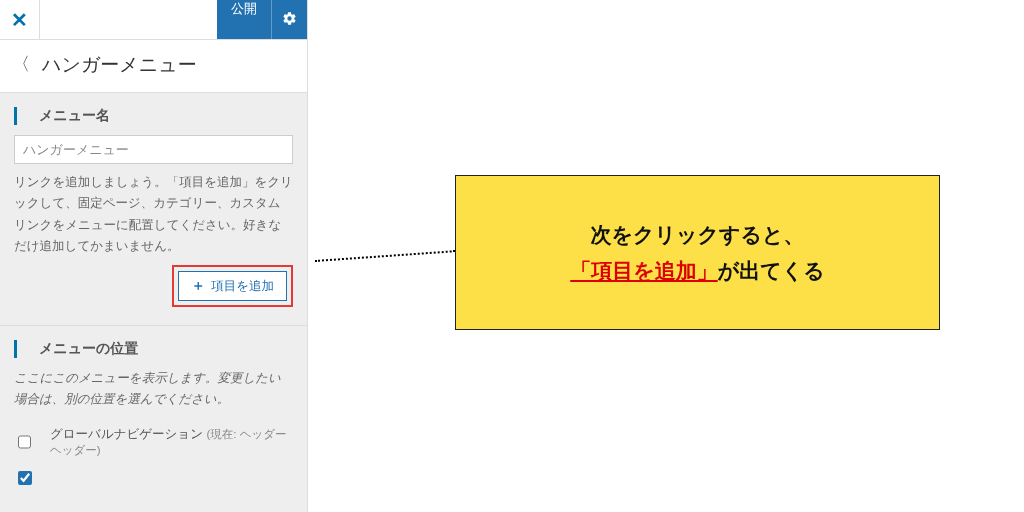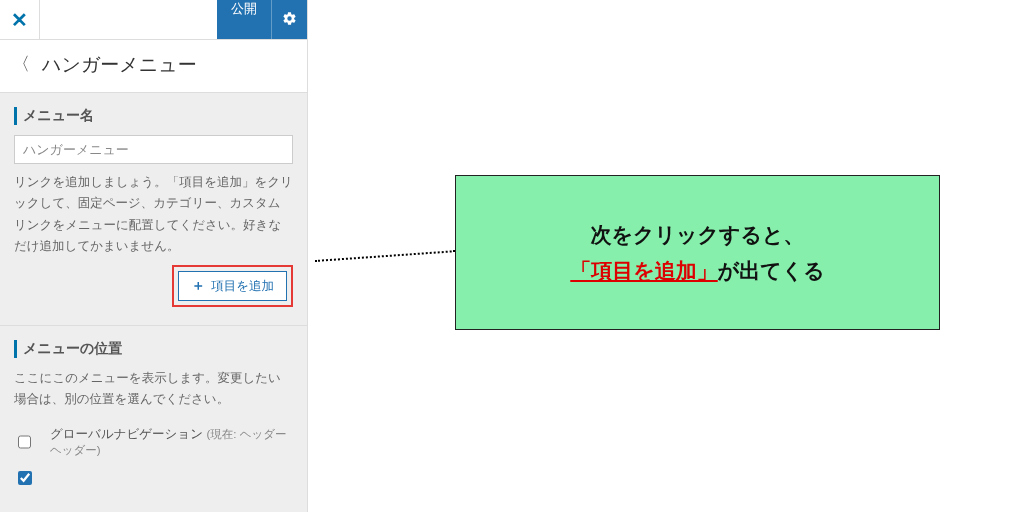--- a/index.html
+++ b/index.html
@@ -84,21 +84,21 @@
   .header h2 { margin: 2px 0 0; font-size: 19px; font-weight: 400; color: #333; }
 
   .section {
     padding: 14px 14px 0;
   }
   .section-title {
     font-size: 14px;
     color: #555;
     font-weight: 600;
     border-left: 3px solid #0073aa;
-    padding-left: 6px;
+    padding-left: 22px;
     margin-bottom: 10px;
   }
   .name-input {
     width: 100%;
     padding: 6px 8px;
     font-size: 13px;
     color: #888;
     border: 1px solid #ccc;
     background: #fff;
   }
@@ -132,20 +132,21 @@
   .add-btn .plus { font-weight: bold; font-size: 14px; }
 
   .divider { border-top: 1px solid #ddd; margin: 18px 0 0; }
 
   .loc-help {
     font-size: 12.5px;
     color: #666;
     line-height: 1.7;
     margin-top: 6px;
     margin-bottom: 10px;
+    font-style: italic;
   }
   .loc-item {
     font-size: 12.5px;
     color: #555;
     padding: 5px 0;
     display: flex;
     align-items: center;
     gap: 16px;
   }
   .loc-item input[type=checkbox]{
@@ -156,21 +157,21 @@
   .loc-item .sub { color: #888; font-size: 11.5px; }
 
   
   .callout {
     position: absolute;
     left: 455px;
     top: 175px;
     width: 485px;
     height: 155px;
     border: 1.5px solid #222;
-    background: #86efac;
+    background: #fde047;
     display: flex;
     align-items: center;
     justify-content: center;
     font-size: 21px;
     font-weight: 700;
     color: #111;
     line-height: 1.7;
     text-align: center;
   }
   .callout .red { color: #d00; text-decoration: underline; }

